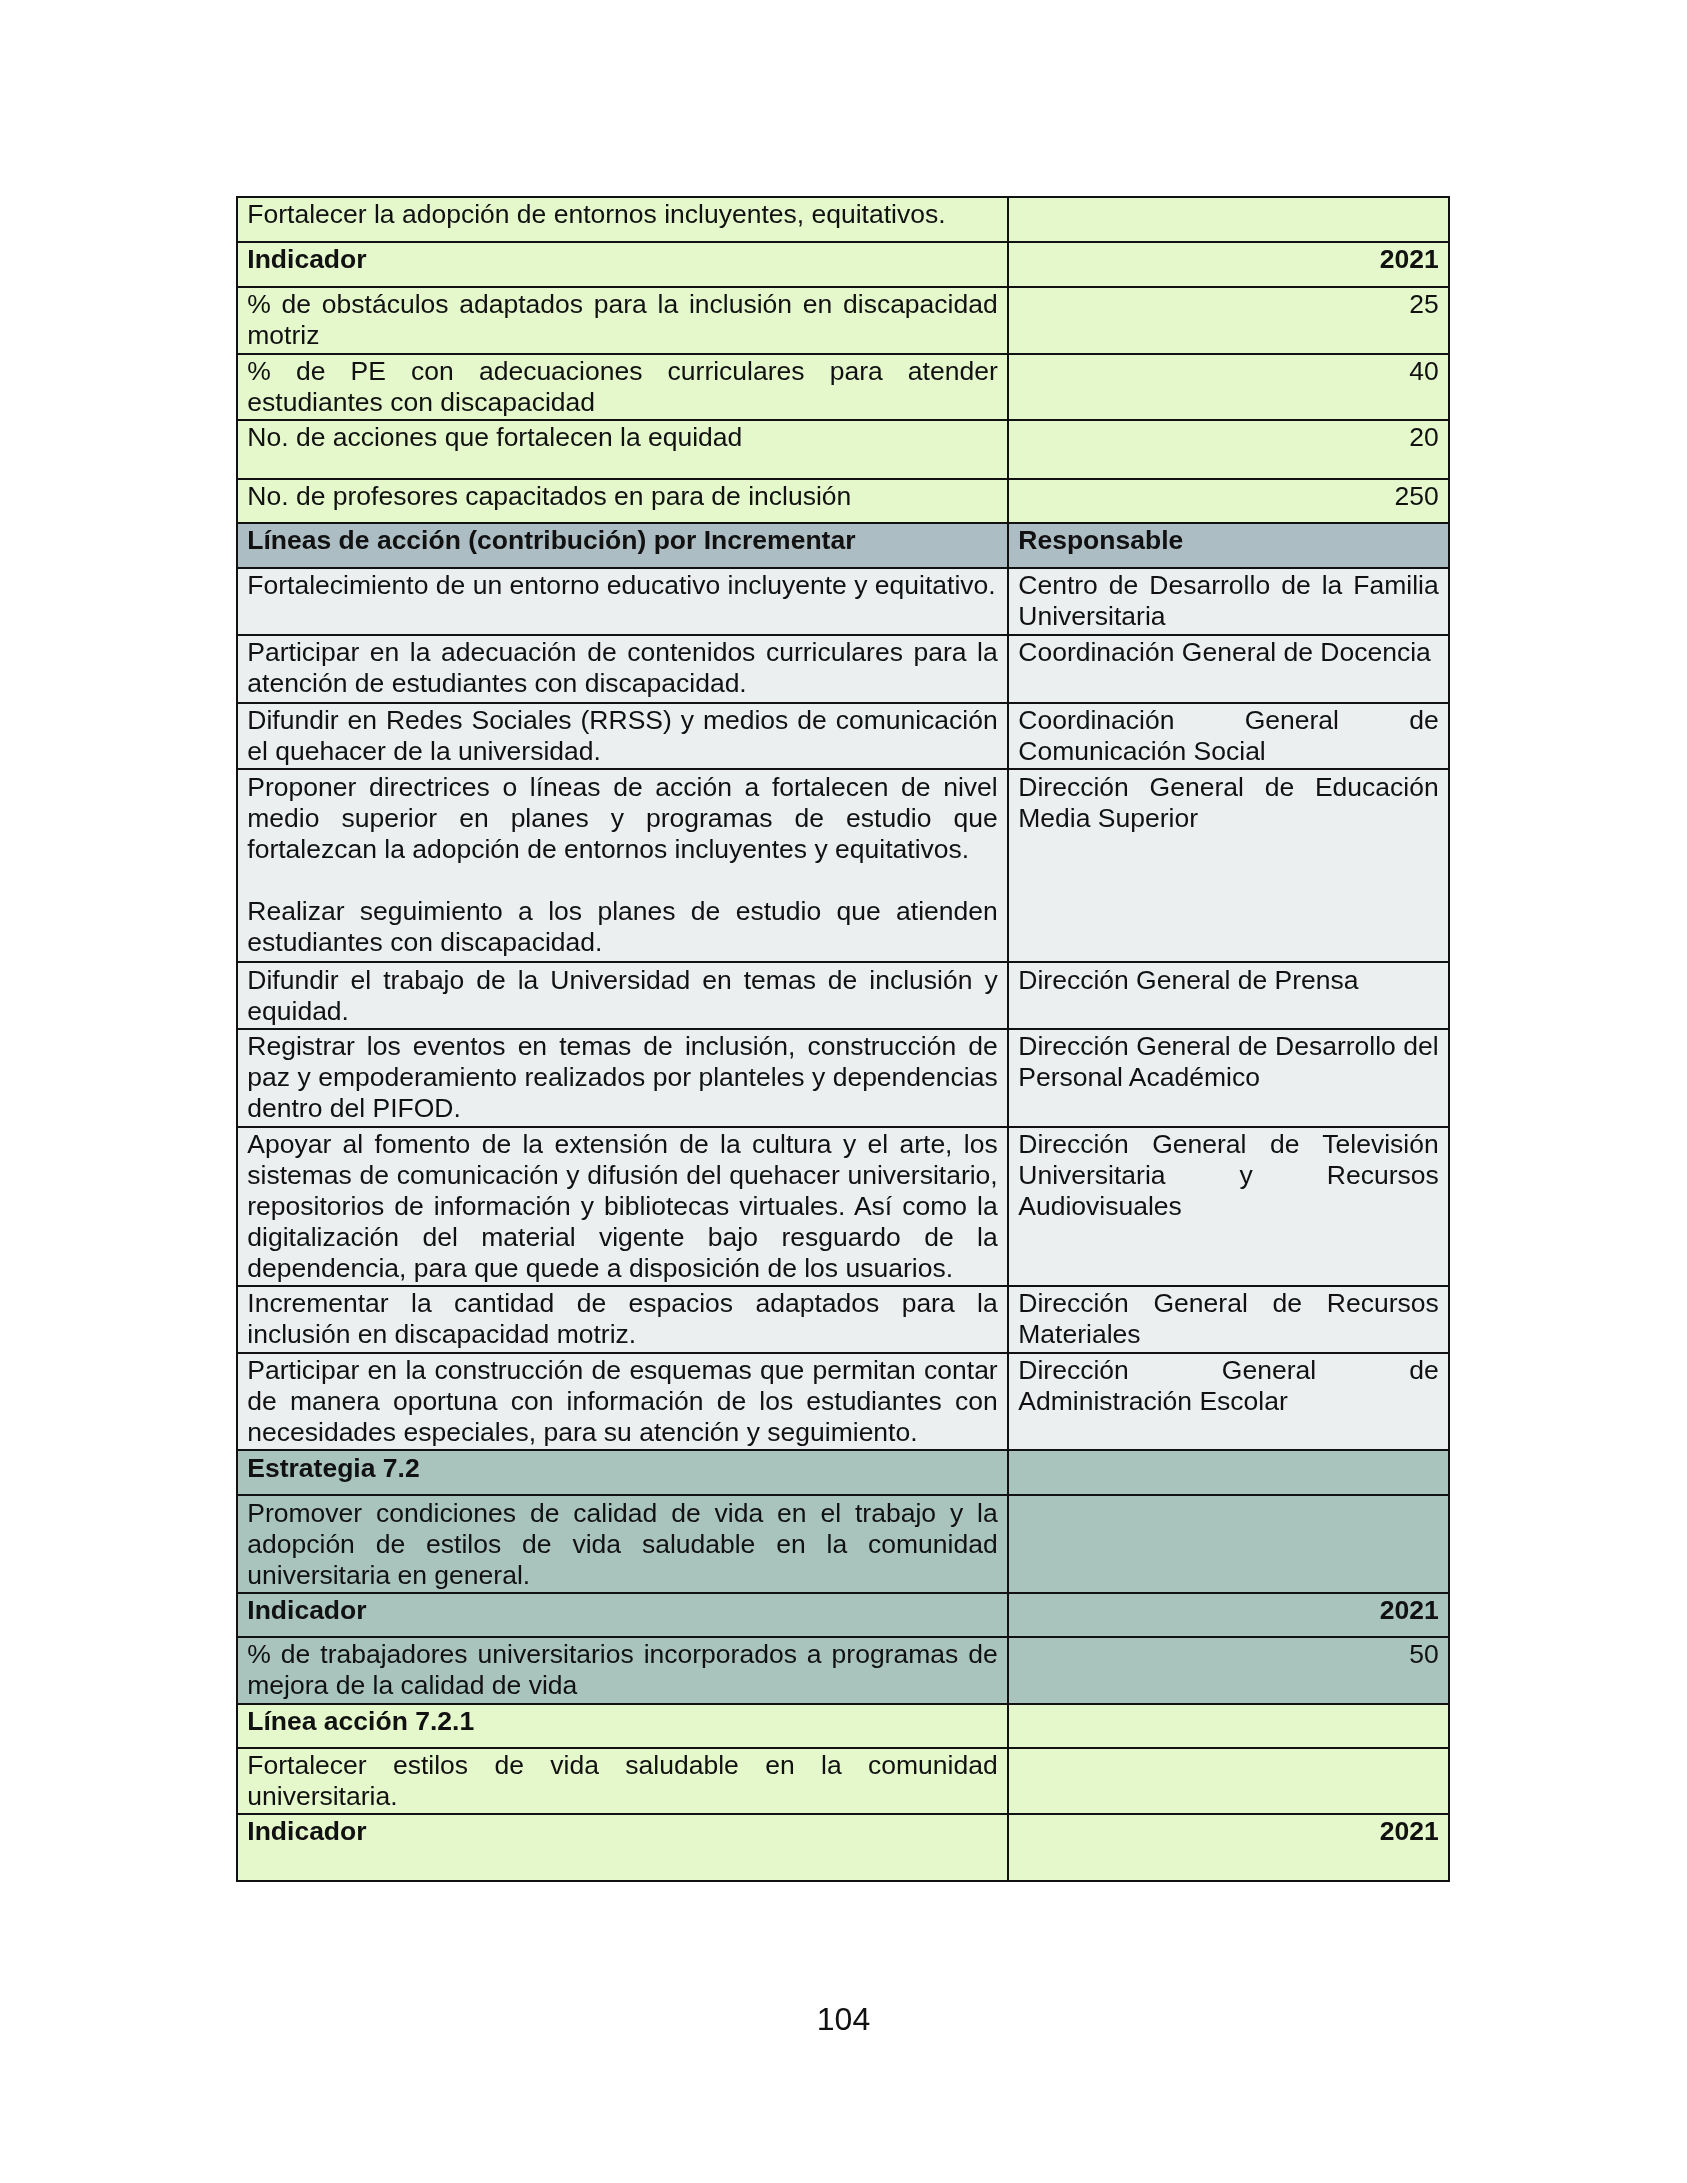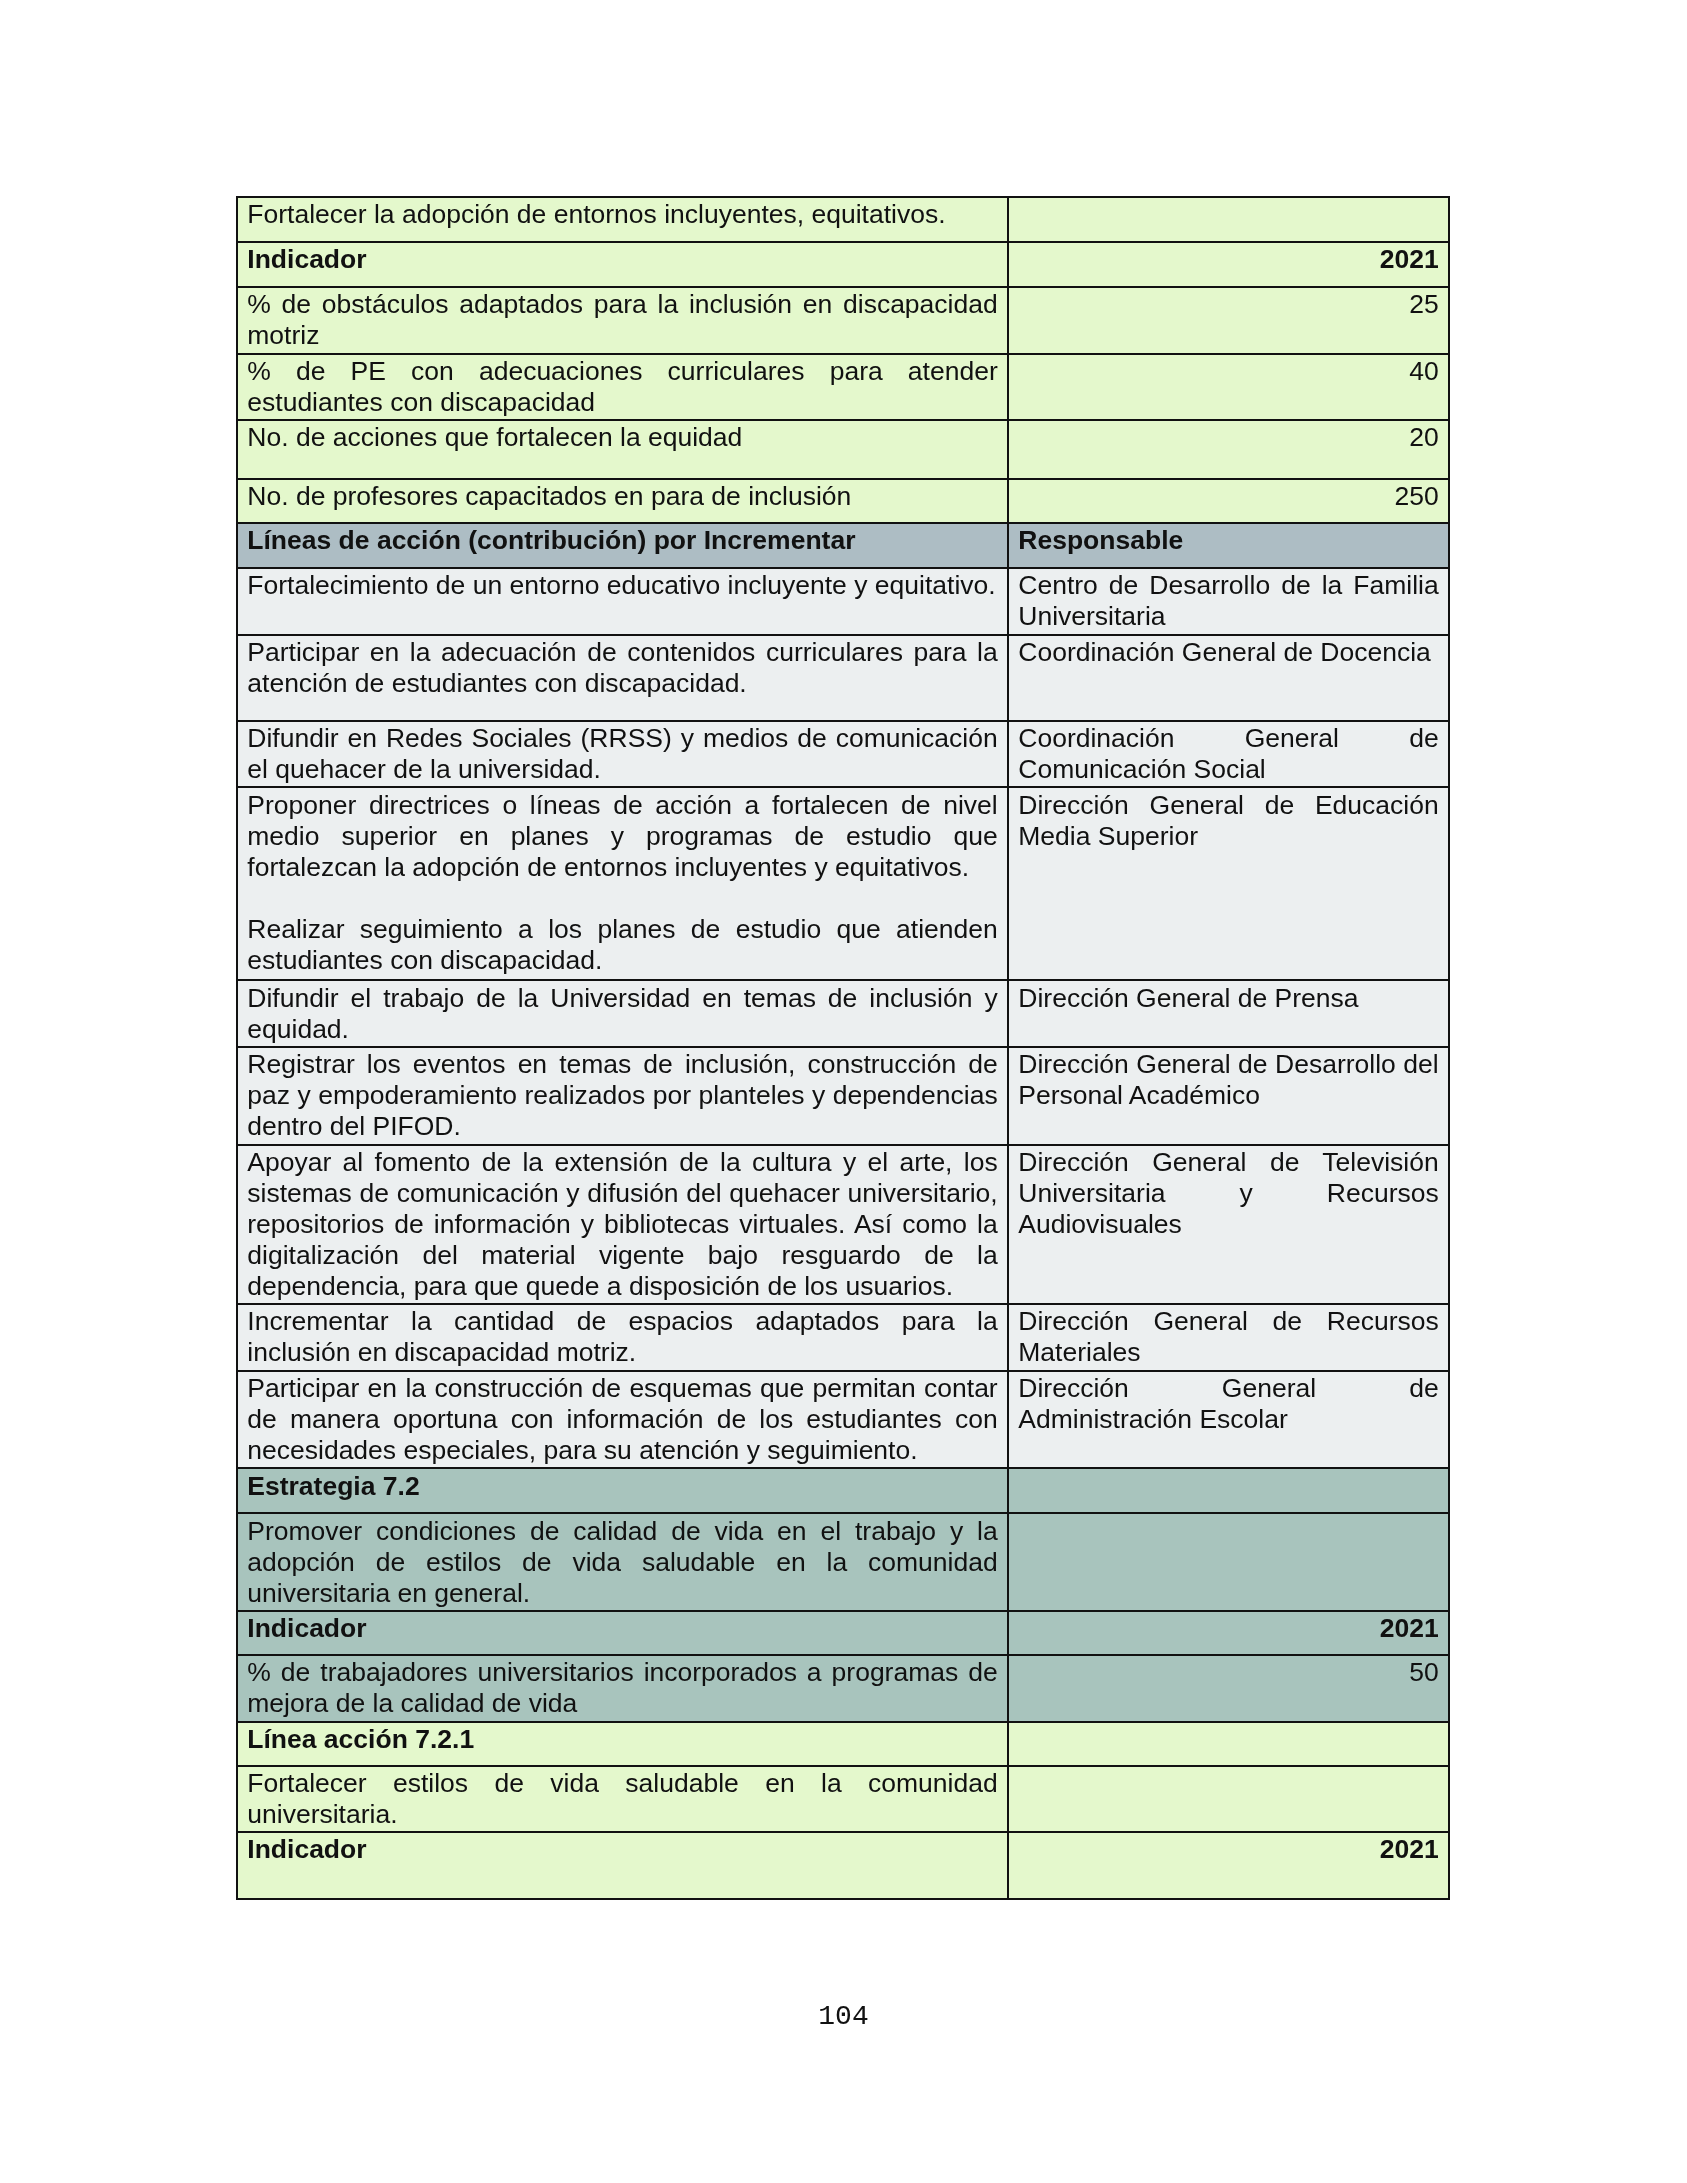--- a/index.html
+++ b/index.html
@@ -11,21 +11,21 @@
   #doc-table col.c1 { width:771px; }
   #doc-table col.c2 { width:441px; }
   .green td { background:#E4F8CC;margin-left:28px; }
   .header td { background:#ADBDC4; font-weight:bold; }
   .gray td { background:#ECEFF0; }
   .teal td { background:#A8C4BD; }
   .bold { font-weight:bold; }
   .num { text-align:right !important; }
   .para-gap { height:31px; }
   #page-number { position:absolute; left:0; width:1687px; top:2001px; text-align:center;
-                 font-family:Liberation Mono, monospace; font-size:28px; color:#111; }
+                 font-family:Liberation Sans, sans-serif; font-size:32px; color:#111; }
 </style>
 </head>
 <body>
 
 <table id="doc-table">
   <colgroup>
       <col class="c1">
       <col class="c2">
     </colgroup>
   <tbody>
@@ -57,21 +57,21 @@
 
     <tr class="header" style="height:45px">
       <td>Líneas de acción (contribución) por Incrementar</td>
       <td>Responsable</td>
     </tr>
 
     <tr class="gray" style="height:64px">
       <td>Fortalecimiento de un entorno educativo incluyente y equitativo.</td>
       <td>Centro de Desarrollo de la Familia Universitaria</td>
     </tr>
-    <tr class="gray" style="height:86px">
+    <tr class="gray" style="height:68px">
       <td>Participar en la adecuación de contenidos curriculares para la atención de estudiantes con discapacidad.</td>
       <td>Coordinación General de Docencia</td>
     </tr>
     <tr class="gray" style="height:65px">
       <td style="vertical-align:bottom">Difundir en Redes Sociales (RRSS) y medios de comunicación el quehacer de la universidad.</td>
       <td style="vertical-align:bottom">Coordinación General de Comunicación Social</td>
     </tr>
     <tr class="gray" style="height:193px">
       <td>
         <div>Proponer directrices o líneas de acción a fortalecen de nivel medio superior en planes y programas de estudio que fortalezcan la adopción de entornos incluyentes y equitativos.</div>

